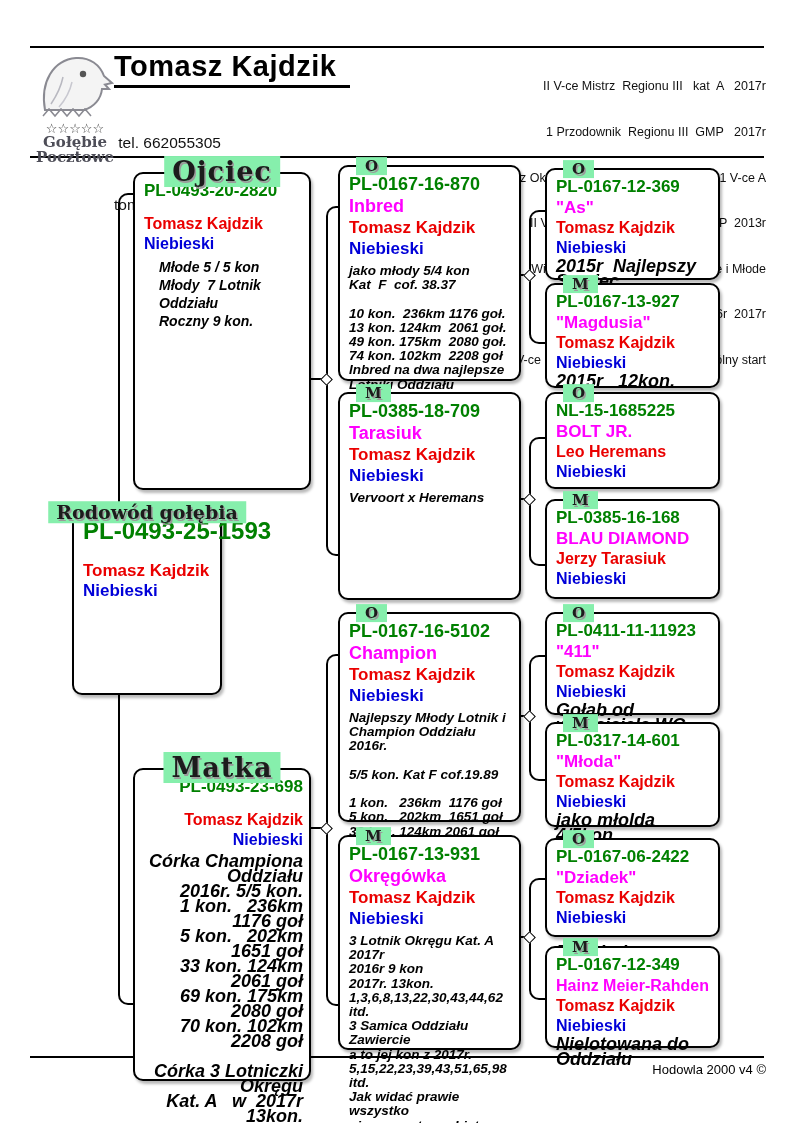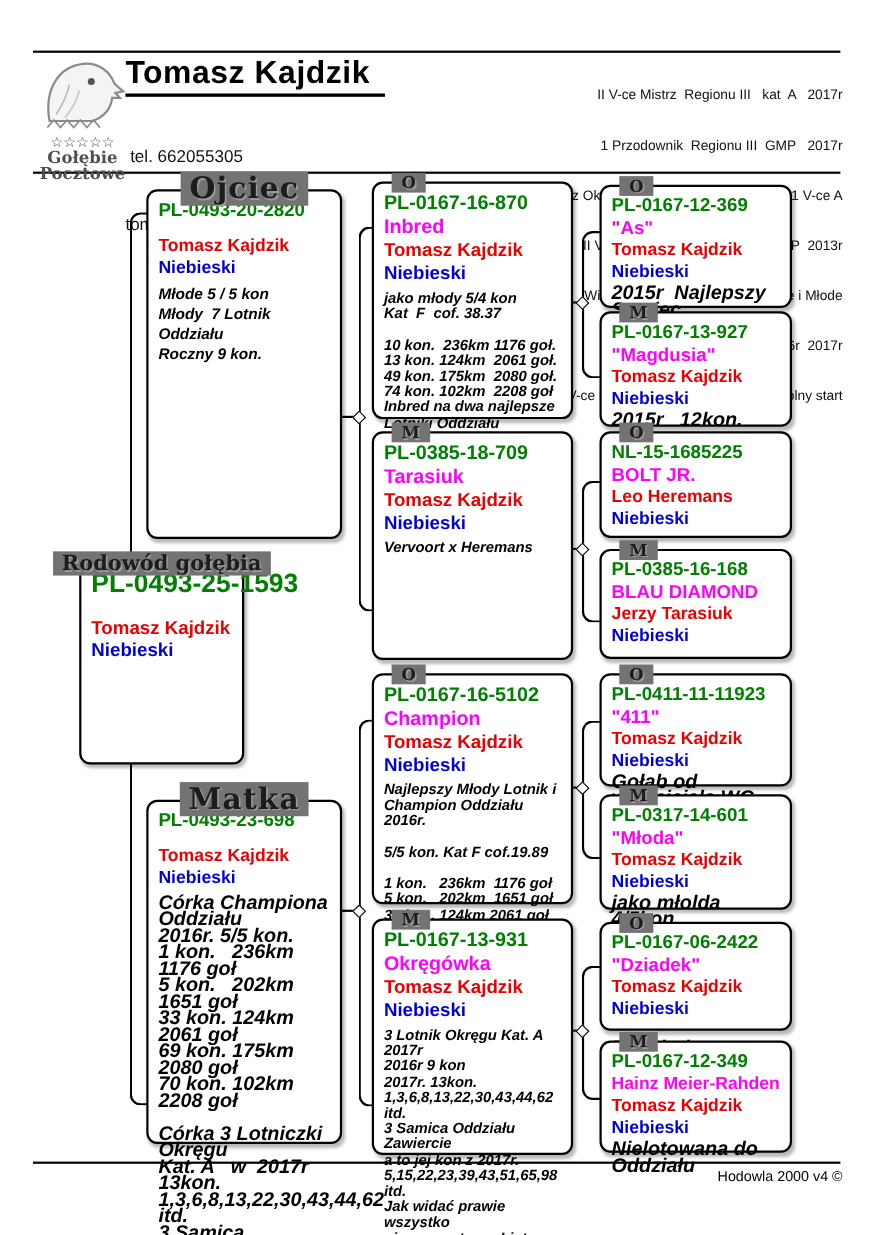--- a/index.html
+++ b/index.html
@@ -17,37 +17,37 @@
               color:#000;border-bottom:3px solid #000;padding:0 14px 2px 0;letter-spacing:0.5px;}
   #contact{position:absolute;left:114px;top:92px;font-size:15.5px;line-height:20.5px;
            color:#111;white-space:pre;}
   #achv{position:absolute;right:28px;top:49px;text-align:right;font-size:12.5px;
         line-height:15.2px;color:#111;white-space:pre;}
 
   
   .pbox{position:absolute;background:#fff;border:2px solid #000;border-radius:10px;
         box-shadow:2px 3px 3px rgba(0,0,0,0.28);box-sizing:border-box;
         padding:6px 6px 0 9px;z-index:2;}
-  .chip{position:absolute;top:0;background:#737373;font-family:"DejaVu Serif", serif;
+  .chip{position:absolute;top:0;background:#86efac;font-family:"DejaVu Serif", serif;
         font-weight:bold;color:#1c1c1c;text-shadow:1.5px 1.5px 0 #9a9a9a;
         padding:0 8px;z-index:3;white-space:nowrap;}
   .chip.big{left:50%;transform:translate(-50%,-58%);font-size:27px;letter-spacing:1px;}
   .chip.mid{left:50%;transform:translate(-50%,-58%);font-size:19px;}
   .chip.om{left:16px;transform:translateY(-55%);font-size:15px;padding:0 9px;}
 
   .ring{color:#008000;font-weight:bold;font-size:17px;line-height:21px;white-space:nowrap;}
   .strain{color:#ff00ff;font-weight:bold;font-size:17px;line-height:21px;white-space:nowrap;}
   .owner{color:#ea0000;font-weight:bold;font-size:16px;line-height:20px;white-space:nowrap;}
   .pcolor{color:#0000d8;font-weight:bold;font-size:16px;line-height:20px;white-space:nowrap;}
   .notes{color:#000;font-weight:bold;font-style:italic;font-size:18px;line-height:15px;
          white-space:pre-wrap;margin-top:4px;}
   .col-mid .ring,.col-mid .strain{font-size:18px;line-height:22px;}
   .col-mid .owner,.col-mid .pcolor{font-size:17px;line-height:21px;}
   .col-mid .notes{font-size:13.5px;line-height:14.2px;margin-top:5px;}
-  .notes-lg{font-size:14px !important;line-height:18px !important;}
+  .notes-lg{font-size:14px !important;line-height:18px !important;margin-left:15px;}
   .spacer{height:13px;}
   .spacer-lg{height:20px;}
 
   
   .bracket{position:absolute;border:2px solid #000;border-right:none;
            border-radius:10px 0 0 10px;z-index:1;}
   .stub{position:absolute;height:2px;background:#000;z-index:1;}
   .diamond{position:absolute;width:7px;height:7px;border:1.5px solid #000;background:#fff;
            transform:rotate(45deg);z-index:3;}
 
@@ -129,21 +129,21 @@
   </div>
 
   <div class="pbox" style="left:72px;top:512px;width:150px;height:183px;">
     <span class="chip mid">Rodowód gołębia</span>
     <div class="ring" style="font-size:24px;">PL-0493-25-1593</div>
     <div class="spacer-lg"></div>
     <div class="owner" style="font-size:17px;">Tomasz Kajdzik</div>
     <div class="pcolor" style="font-size:17px;">Niebieski</div>
   </div>
 
-  <div class="pbox" style="left:133px;top:727px;width:178px;height:313px;">
+  <div class="pbox" style="left:133px;top:768px;width:178px;height:313px;text-align:right;">
     <span class="chip big">Matka</span>
     <div class="ring">PL-0493-23-698</div>
     <div class="spacer"></div>
     <div class="owner">Tomasz Kajdzik</div>
     <div class="pcolor">Niebieski</div>
     <div class="notes">Córka Championa Oddziału
 2016r. 5/5 kon.
 1 kon.   236km  1176 goł
 5 kon.   202km  1651 goł
 33 kon. 124km 2061 goł

